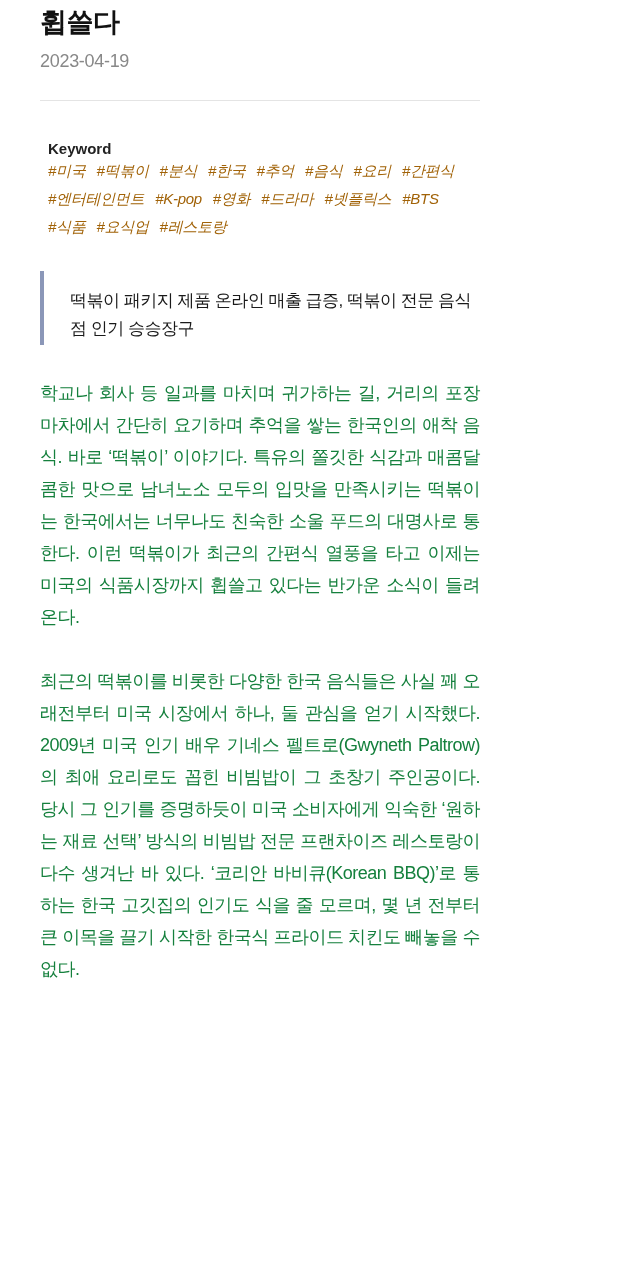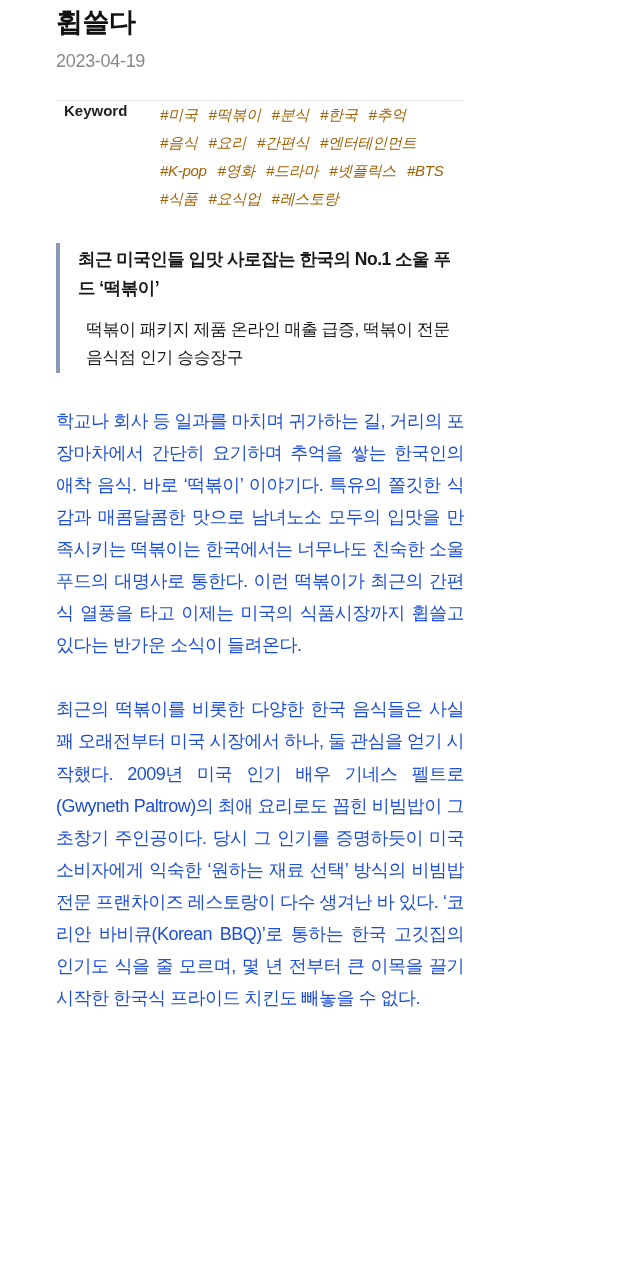--- a/index.html
+++ b/index.html
@@ -11,21 +11,21 @@
   }
   body {
     font-family: "Liberation Sans", "DejaVu Sans", sans-serif;
     color: #1a1a1a;
     -webkit-font-smoothing: antialiased;
   }
   .page {
     width: 520px;
     min-height: 1280px;
     background: #ffffff;
-    padding: 0 56px;
+    padding: 0 40px;
   }
   .article-title {
     font-size: 27px;
     font-weight: bold;
     line-height: 1.35;
     letter-spacing: -0.5px;
     margin: 0;
     padding-top: 4px;
     color: #111111;
   }
@@ -55,21 +55,23 @@
   }
   .divider {
     margin-top: 28px;
     border-top: 1px solid #e4e4e4;
     height: 0;
     width: 100%;
   }
   .keyword-block {
     display: flex;
     align-items: flex-start;
+    margin-top: 38px;
     padding-left: 8px;
+    flex-direction: column;
   }
   .keyword-label {
     flex: 0 0 auto;
     font-size: 15px;
     font-weight: bold;
     color: #222222;
     padding-top: 1px;
     width: 96px;
   }
   .keyword-tags {
@@ -103,21 +105,21 @@
     font-weight: normal;
     line-height: 1.62;
     letter-spacing: -0.5px;
     color: #1a1a1a;
     margin: 14px 0 0 8px;
   }
   .body-para {
     font-size: 18px;
     line-height: 1.78;
     letter-spacing: -0.5px;
-    color: #1d4ed8;
+    color: #15803d;
     margin: 32px 0 0 0;
     text-align: justify;
   }
   .section-heading {
     font-size: 18px;
     font-weight: bold;
     letter-spacing: -0.5px;
     color: #111111;
     margin: 44px 0 0 0;
     line-height: 1.6;
@@ -137,21 +139,20 @@
   <div class="divider"></div>
 
   <div class="keyword-block">
     <div class="keyword-label">Keyword</div>
     <div class="keyword-tags">
       <span class="tag">#미국</span><span class="tag">#떡볶이</span><span class="tag">#분식</span><span class="tag">#한국</span><span class="tag">#추억</span><span class="tag">#음식</span><span class="tag">#요리</span><span class="tag">#간편식</span><span class="tag">#엔터테인먼트</span><span class="tag">#K-pop</span><span class="tag">#영화</span><span class="tag">#드라마</span><span class="tag">#넷플릭스</span><span class="tag">#BTS</span><span class="tag">#식품</span><span class="tag">#요식업</span><span class="tag">#레스토랑</span>
     </div>
   </div>
 
   <div class="lead-block">
-    <p class="lead-heading">최근 미국인들 입맛 사로잡는 한국의 No.1 소울 푸드 ‘떡볶이’</p>
     <p class="lead-sub">떡볶이 패키지 제품 온라인 매출 급증, 떡볶이 전문 음식점 인기 승승장구</p>
   </div>
 
   <p class="body-para">학교나 회사 등 일과를 마치며 귀가하는 길, 거리의 포장마차에서 간단히 요기하며 추억을 쌓는 한국인의 애착 음식. 바로 ‘떡볶이’ 이야기다. 특유의 쫄깃한 식감과 매콤달콤한 맛으로 남녀노소 모두의 입맛을 만족시키는 떡볶이는 한국에서는 너무나도 친숙한 소울 푸드의 대명사로 통한다. 이런 떡볶이가 최근의 간편식 열풍을 타고 이제는 미국의 식품시장까지 휩쓸고 있다는 반가운 소식이 들려온다.</p>
 
 
   <p class="body-para">최근의 떡볶이를 비롯한 다양한 한국 음식들은 사실 꽤 오래전부터 미국 시장에서 하나, 둘 관심을 얻기 시작했다. 2009년 미국 인기 배우 기네스 펠트로(Gwyneth Paltrow)의 최애 요리로도 꼽힌 비빔밥이 그 초창기 주인공이다. 당시 그 인기를 증명하듯이 미국 소비자에게 익숙한 ‘원하는 재료 선택’ 방식의 비빔밥 전문 프랜차이즈 레스토랑이 다수 생겨난 바 있다. ‘코리안 바비큐(Korean BBQ)’로 통하는 한국 고깃집의 인기도 식을 줄 모르며, 몇 년 전부터 큰 이목을 끌기 시작한 한국식 프라이드 치킨도 빼놓을 수 없다.</p>
 
   <div class="bottom-pad"></div>
 </div>

